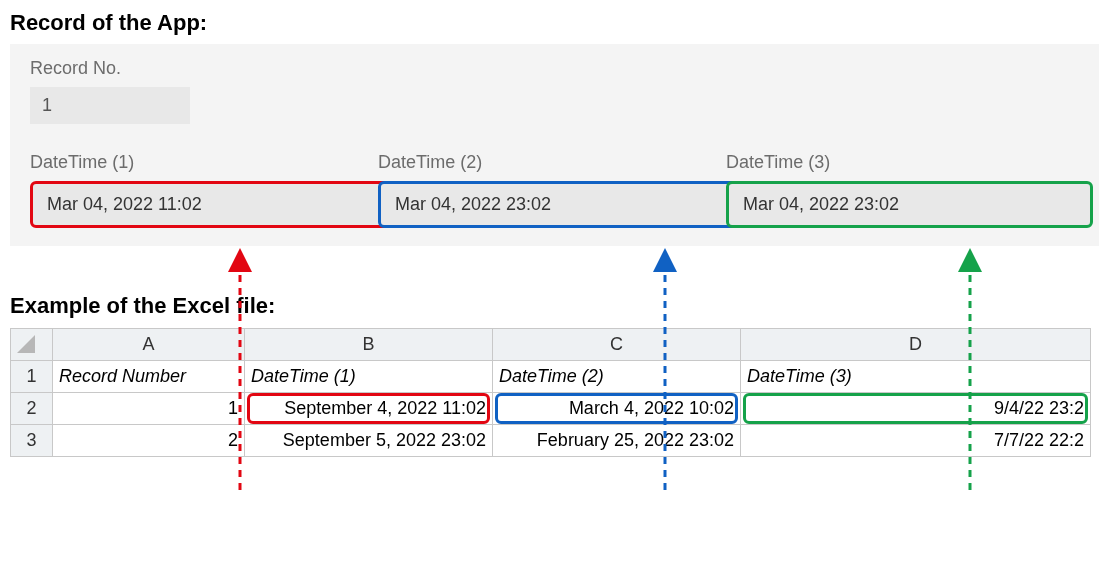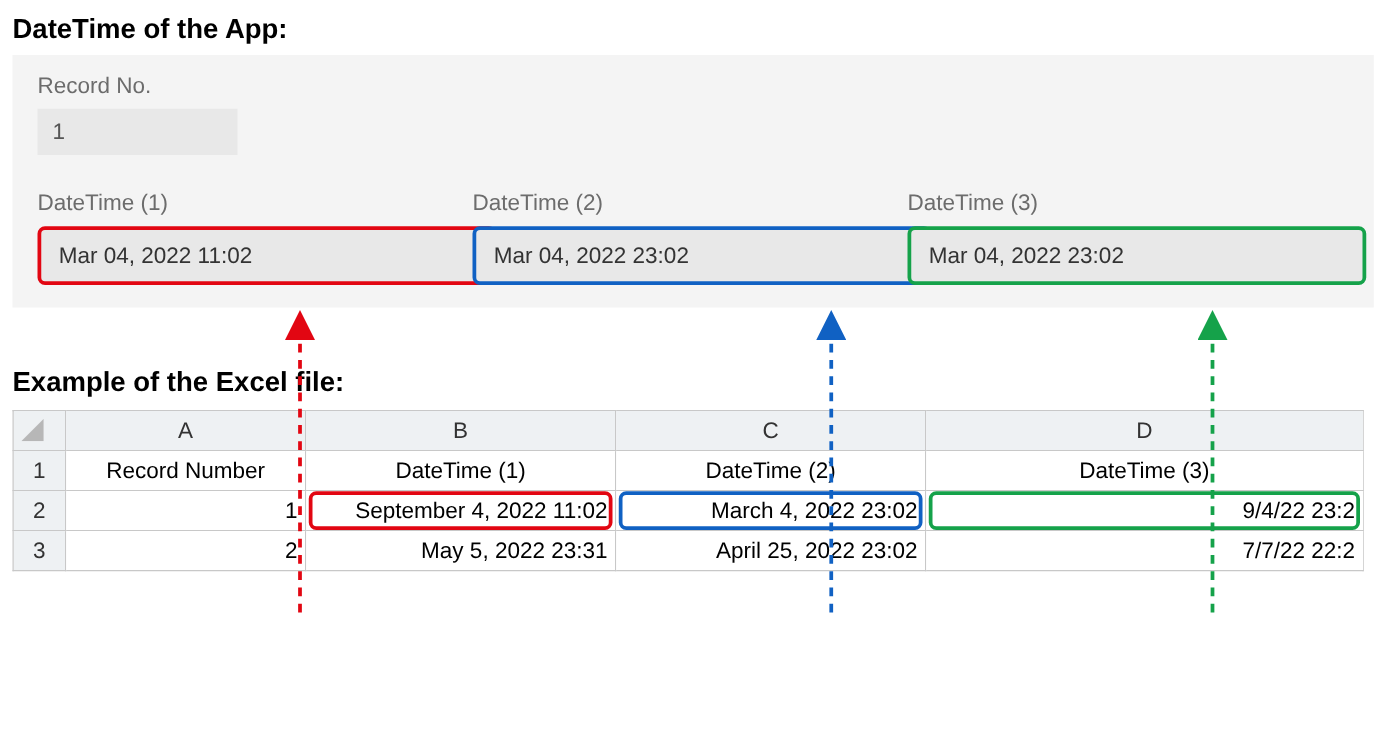--- a/index.html
+++ b/index.html
@@ -79,21 +79,21 @@
     text-align: center;
     color: #333;
   }
   .excel tbody th.rownum {
     background: #eef1f3;
     width: 42px;
     text-align: center;
     color: #333;
   }
   .excel thead .corner svg { display:block; }
-  .ta-l { text-align: center; }
+  .ta-l { text-align: left; font-style: italic; }
   .ta-r { text-align: right; }
 
   
   .cell-hl {
     position: absolute;
     top: 0; left: 2px; right: 2px; bottom: 0;
     border: 3px solid;
     border-radius: 6px;
     pointer-events: none;
   }
@@ -105,21 +105,21 @@
   .anno-layer {
     position: absolute;
     top: 0; left: 0;
     width: 1109px; height: 583px;
     pointer-events: none;
   }
 </style>
 </head>
 <body>
 
-<div class="heading">DateTime of the App:</div>
+<div class="heading">Record of the App:</div>
 
 <div class="app-panel">
   <div class="field-label">Record No.</div>
   <div class="record-box">1</div>
 
   <div class="dt-row">
     <div class="dt-col">
       <div class="field-label">DateTime (1)</div>
       <div class="dt-box hl-red">Mar 04, 2022 11:02</div>
     </div>
@@ -167,33 +167,33 @@
         <td class="ta-l">DateTime (3)</td>
       </tr>
       <tr>
         <th class="rownum">2</th>
         <td class="ta-r">1</td>
         <td class="ta-r">
           <span>September 4, 2022 11:02</span>
           <span class="cell-hl red"></span>
         </td>
         <td class="ta-r">
-          <span>March 4, 2022 23:02</span>
+          <span>March 4, 2022 10:02</span>
           <span class="cell-hl blue"></span>
         </td>
         <td class="ta-r">
           <span>9/4/22 23:2</span>
           <span class="cell-hl green"></span>
         </td>
       </tr>
       <tr>
         <th class="rownum">3</th>
         <td class="ta-r">2</td>
-        <td class="ta-r">May 5, 2022 23:31</td>
-        <td class="ta-r">April 25, 2022 23:02</td>
+        <td class="ta-r">September 5, 2022 23:02</td>
+        <td class="ta-r">February 25, 2022 23:02</td>
         <td class="ta-r">7/7/22 22:2</td>
       </tr>
     </tbody>
   </table>
 </div>
 
 <svg class="anno-layer">
   <defs>
     <marker id="arr-red" markerWidth="8" markerHeight="8" refX="4" refY="4" orient="auto-start-reverse">
       <path d="M0,0 L8,4 L0,8 Z" fill="#e20612"></path>

